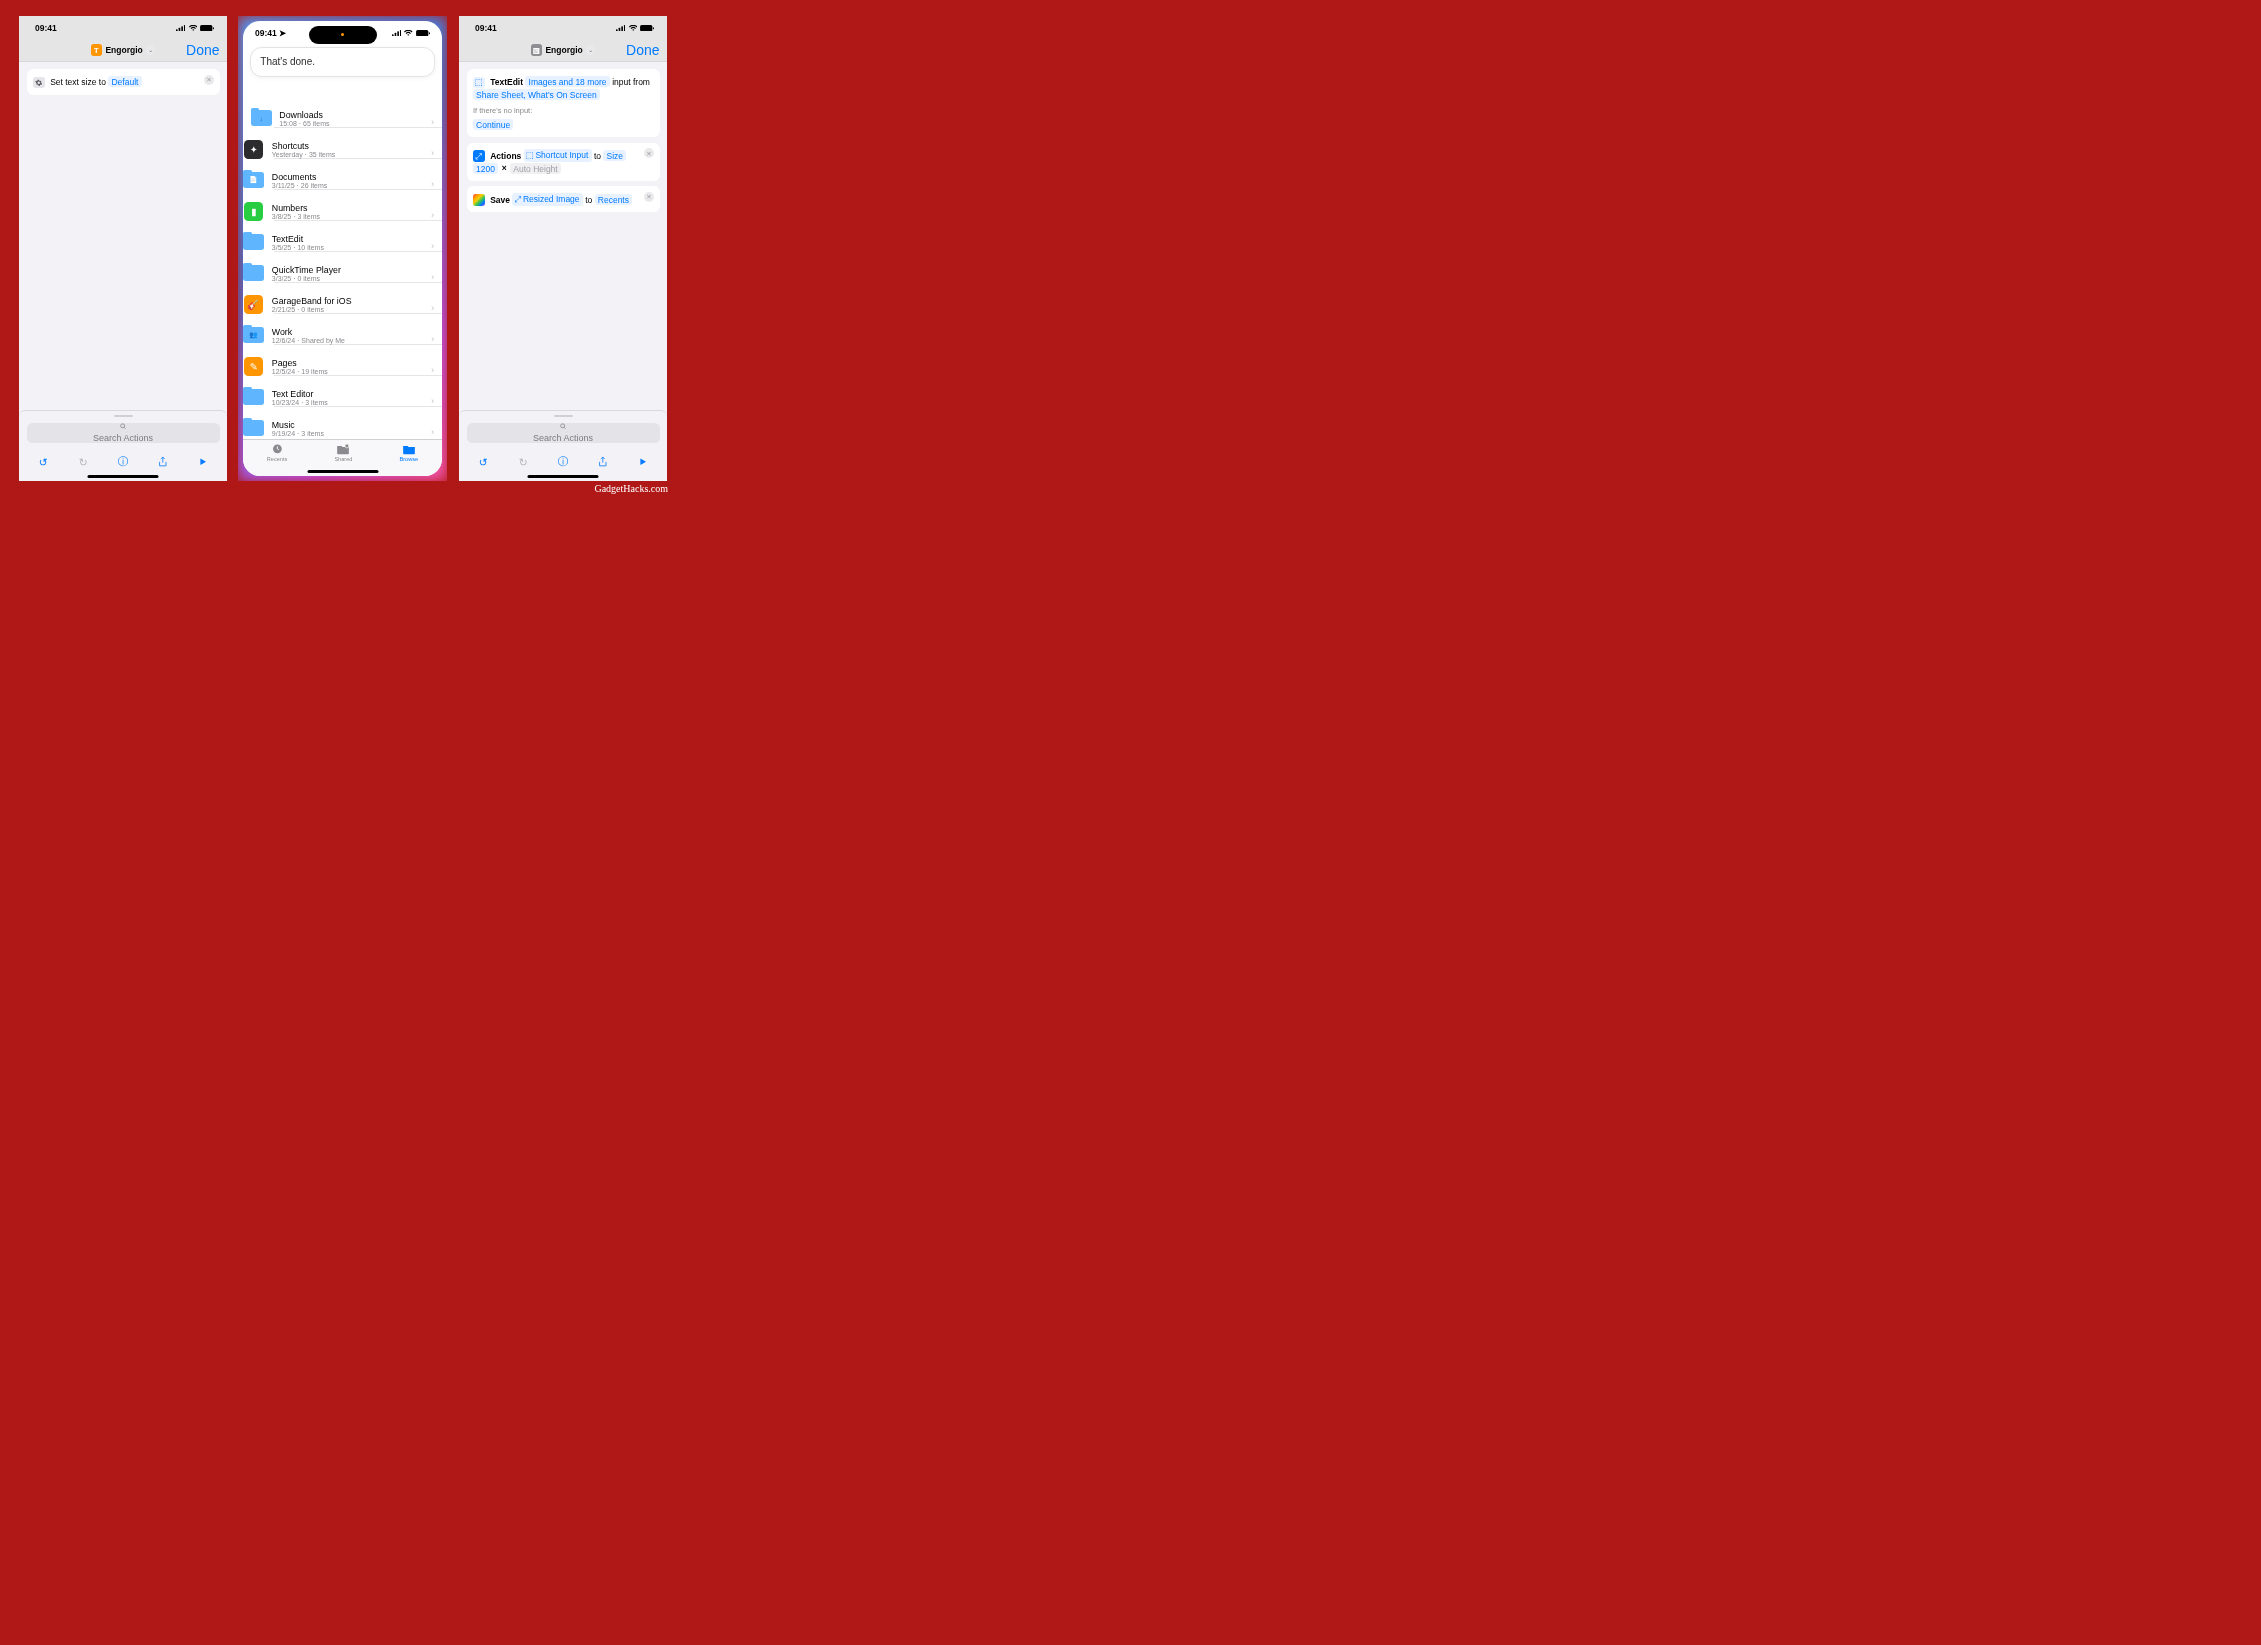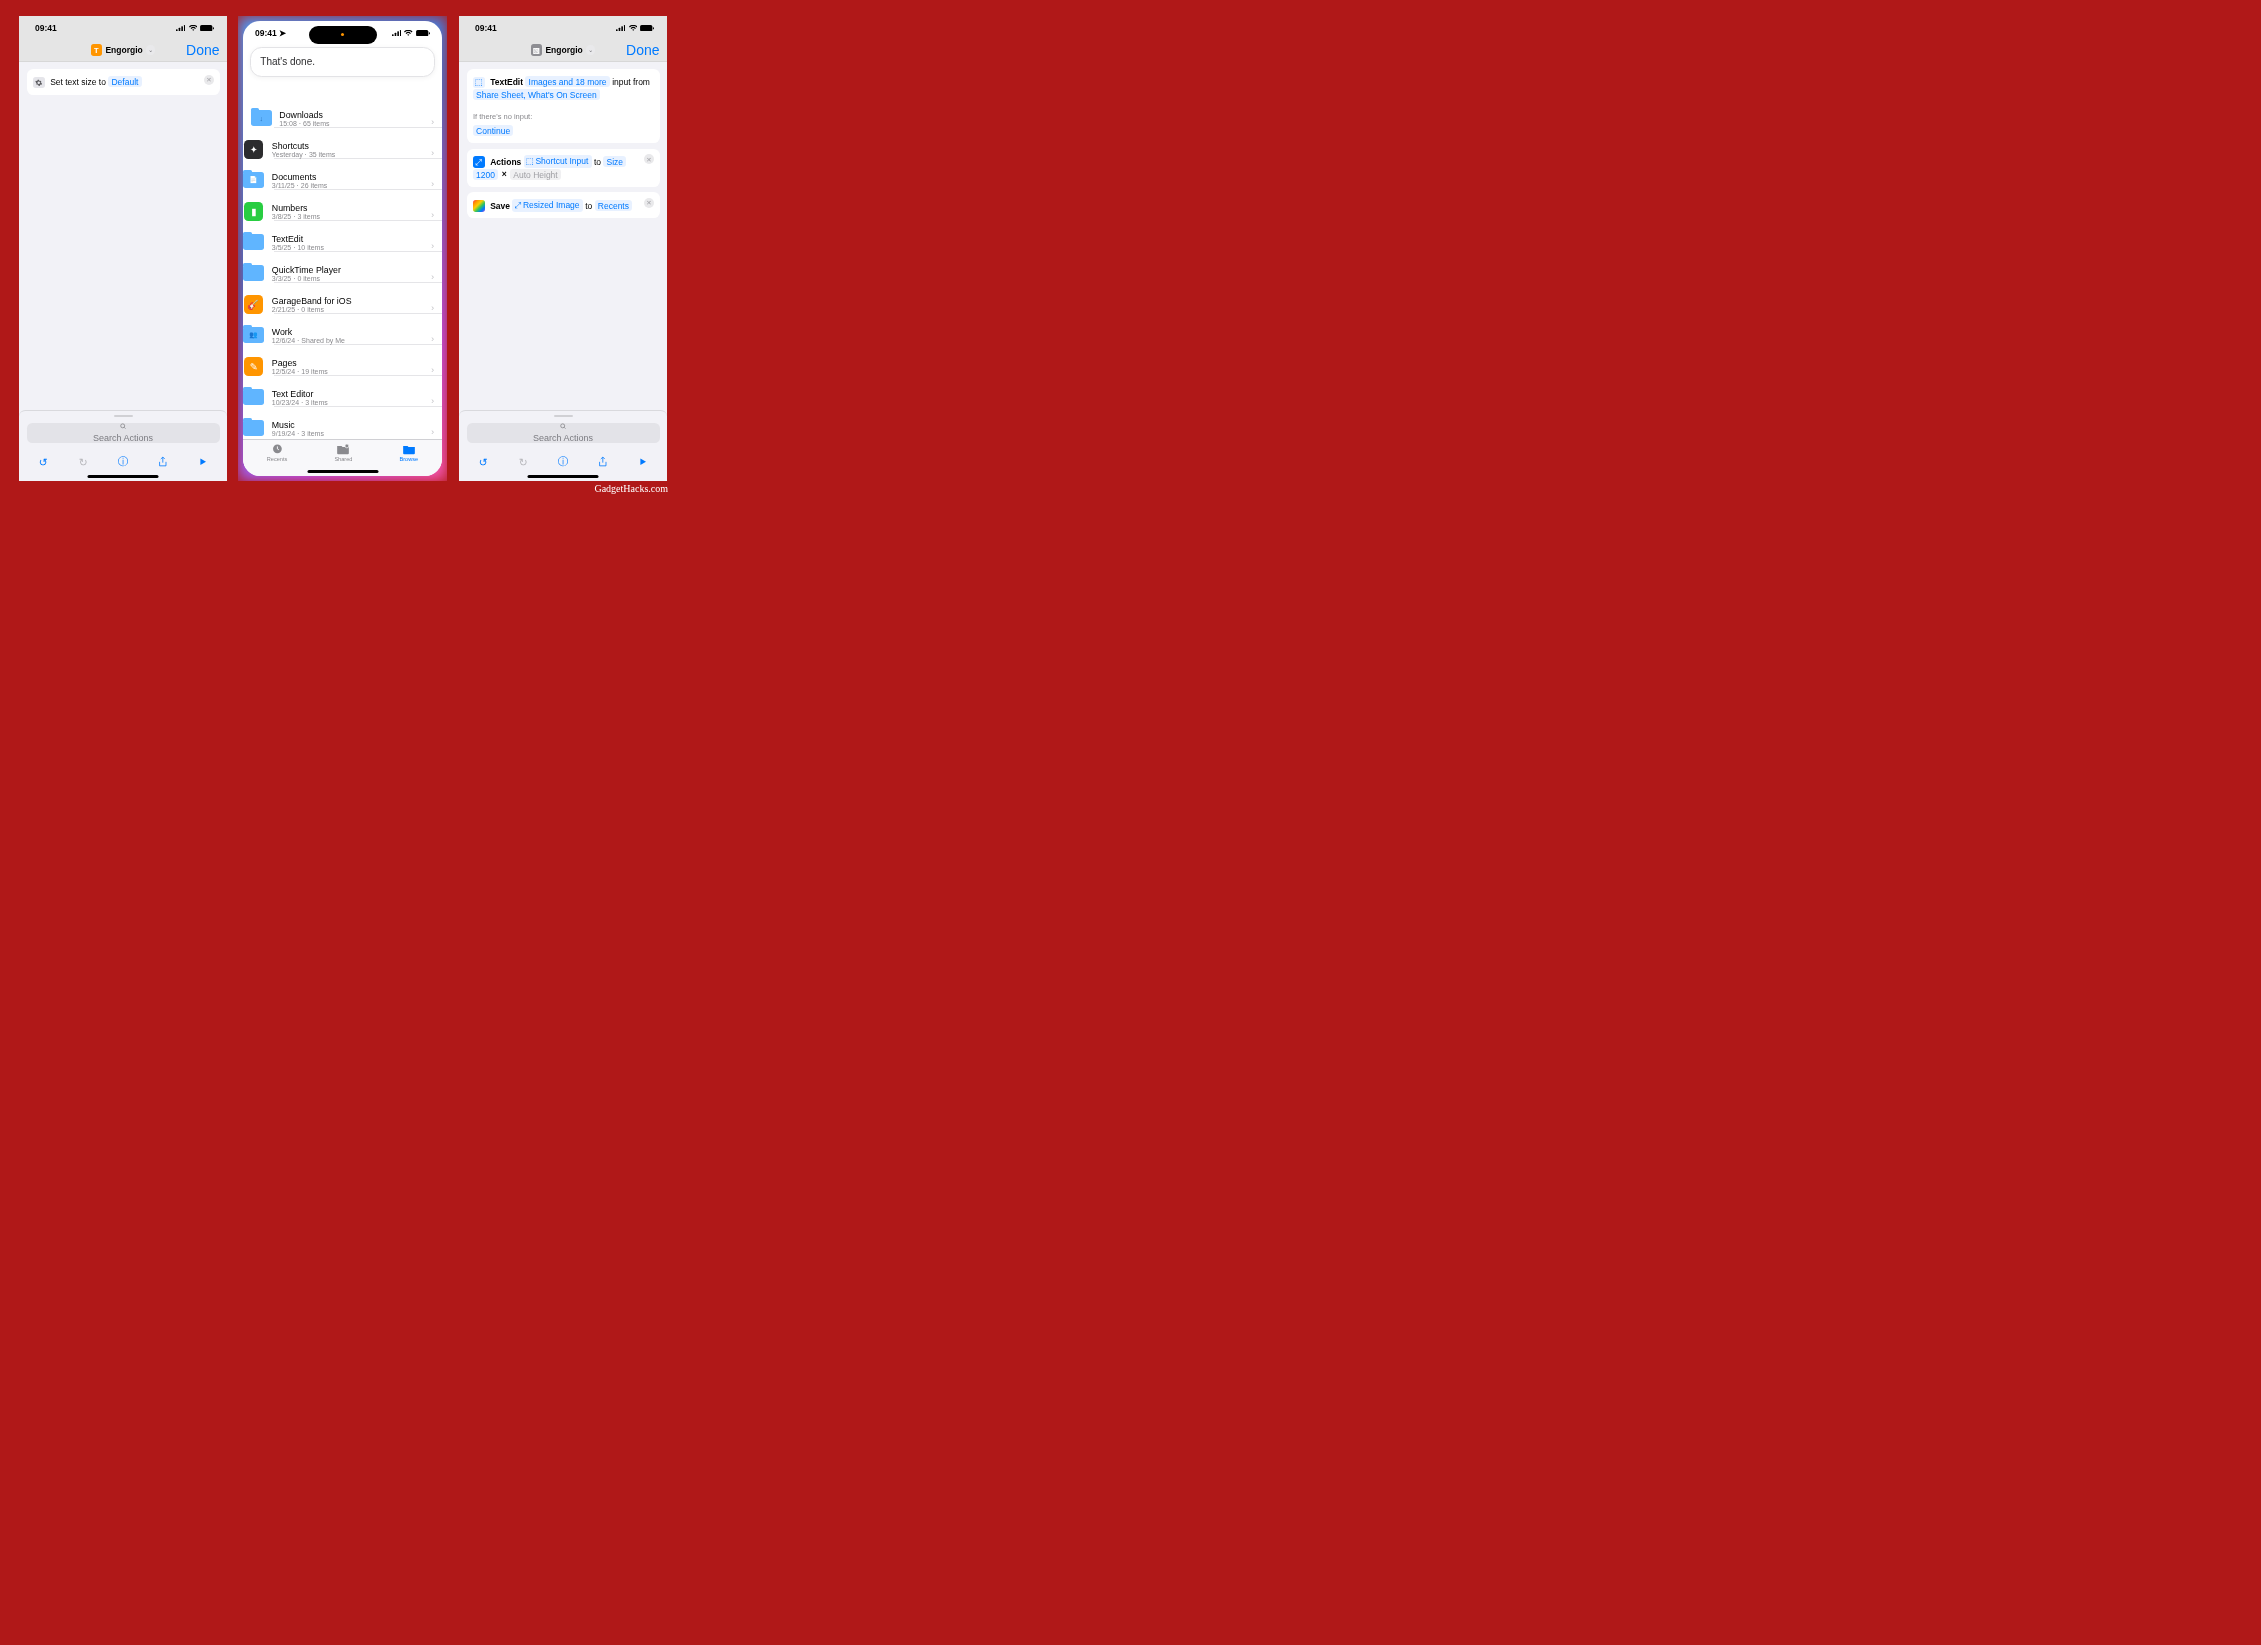--- a/index.html
+++ b/index.html
@@ -333,21 +333,21 @@
     <span class="nav-done">Done</span>
   </div>
   <div class="editor-body" style="gap:5.3px;">
 
     <div class="card">
       <span class="row-icon" style="background:#e8f1ff;color:#007aff;">⬚</span>
       <span style="font-weight:600">TextEdit</span>
       <span class="tok">Images and 18 more</span>
       <span>input from</span>
       <span class="tok">Share Sheet, What's On Screen</span>
-      <div class="subtle" style="margin-top:11px;">If there's no input:</div>
+      <div class="subtle" style="margin-top:5px;">If there's no input:</div>
       <div style="margin-top:2.1px;"><span class="tok">Continue</span></div>
     </div>
 
     <div class="card">
       <span class="row-icon" style="background:#007aff;color:#fff;">⤢</span>
       <span style="font-weight:600">Actions</span>
       <span class="tok-var">⬚ <span>Shortcut Input</span></span>
       <span>to</span>
       <span class="tok">Size</span>
       <br>

